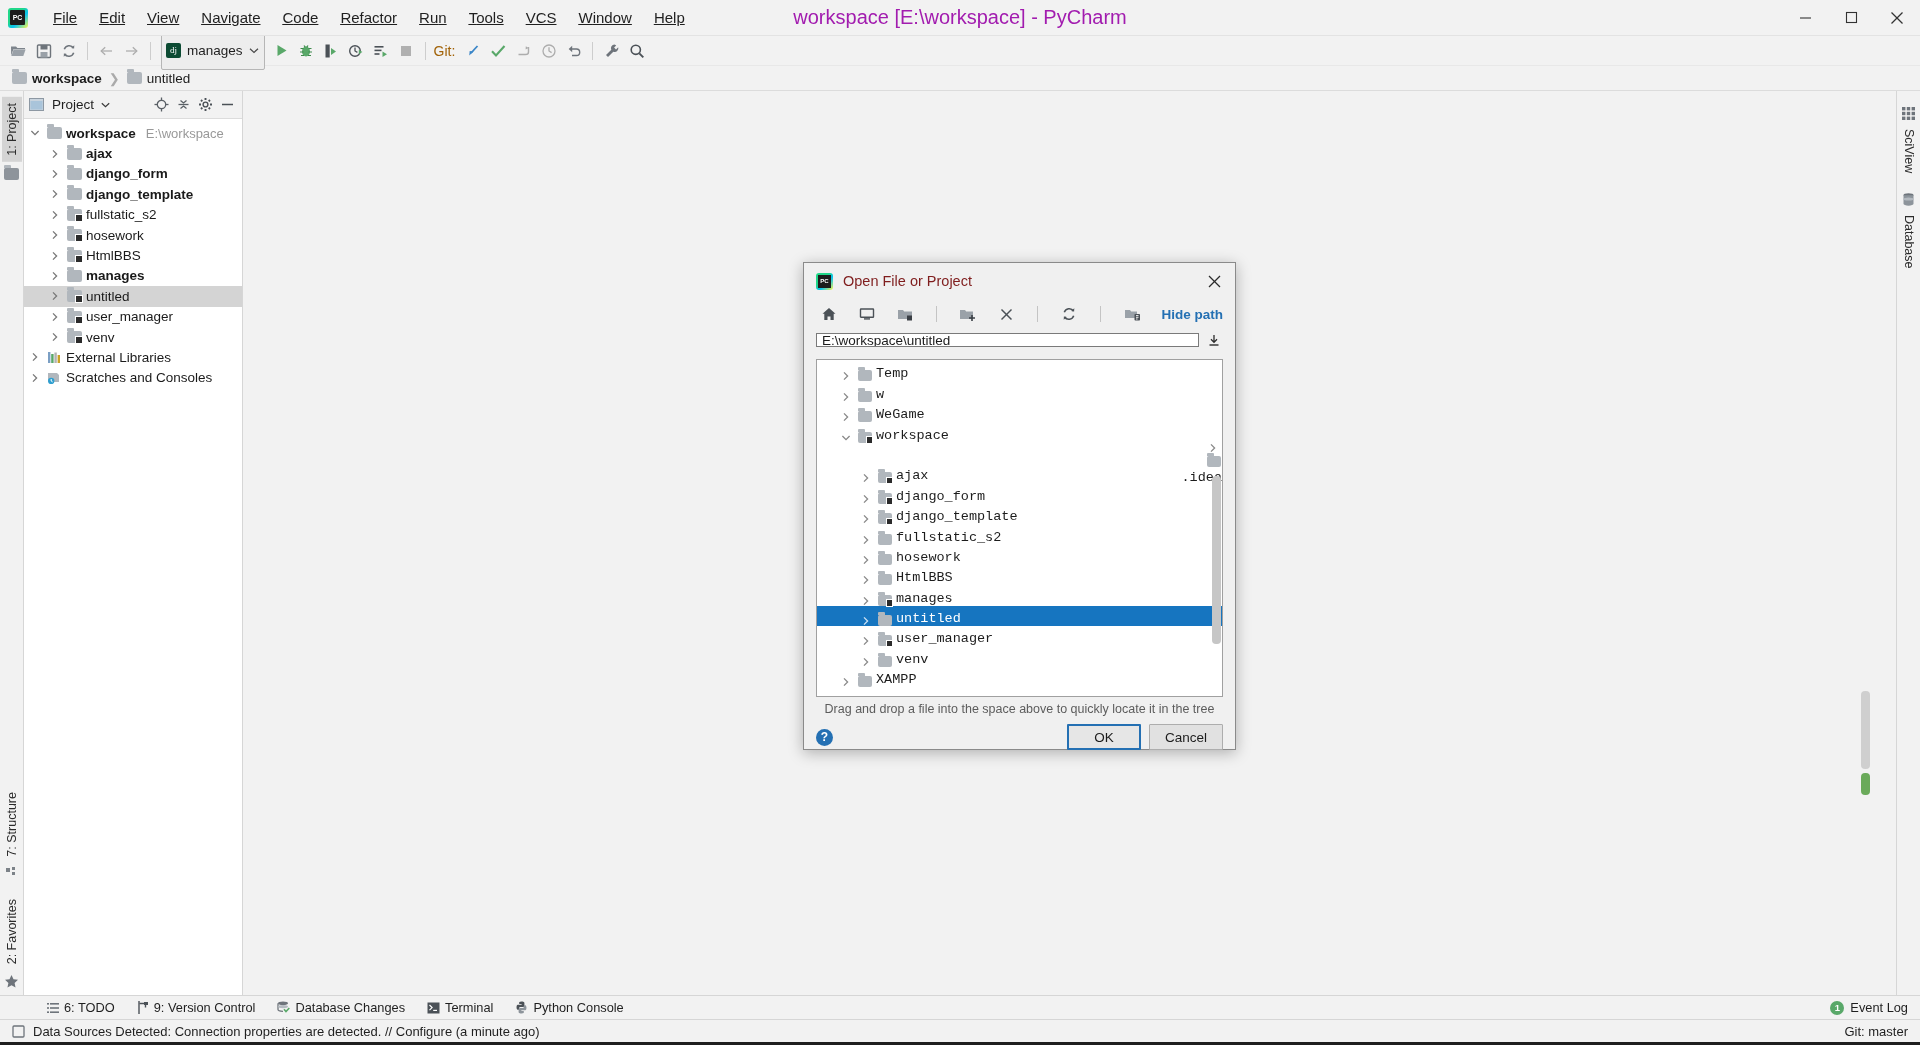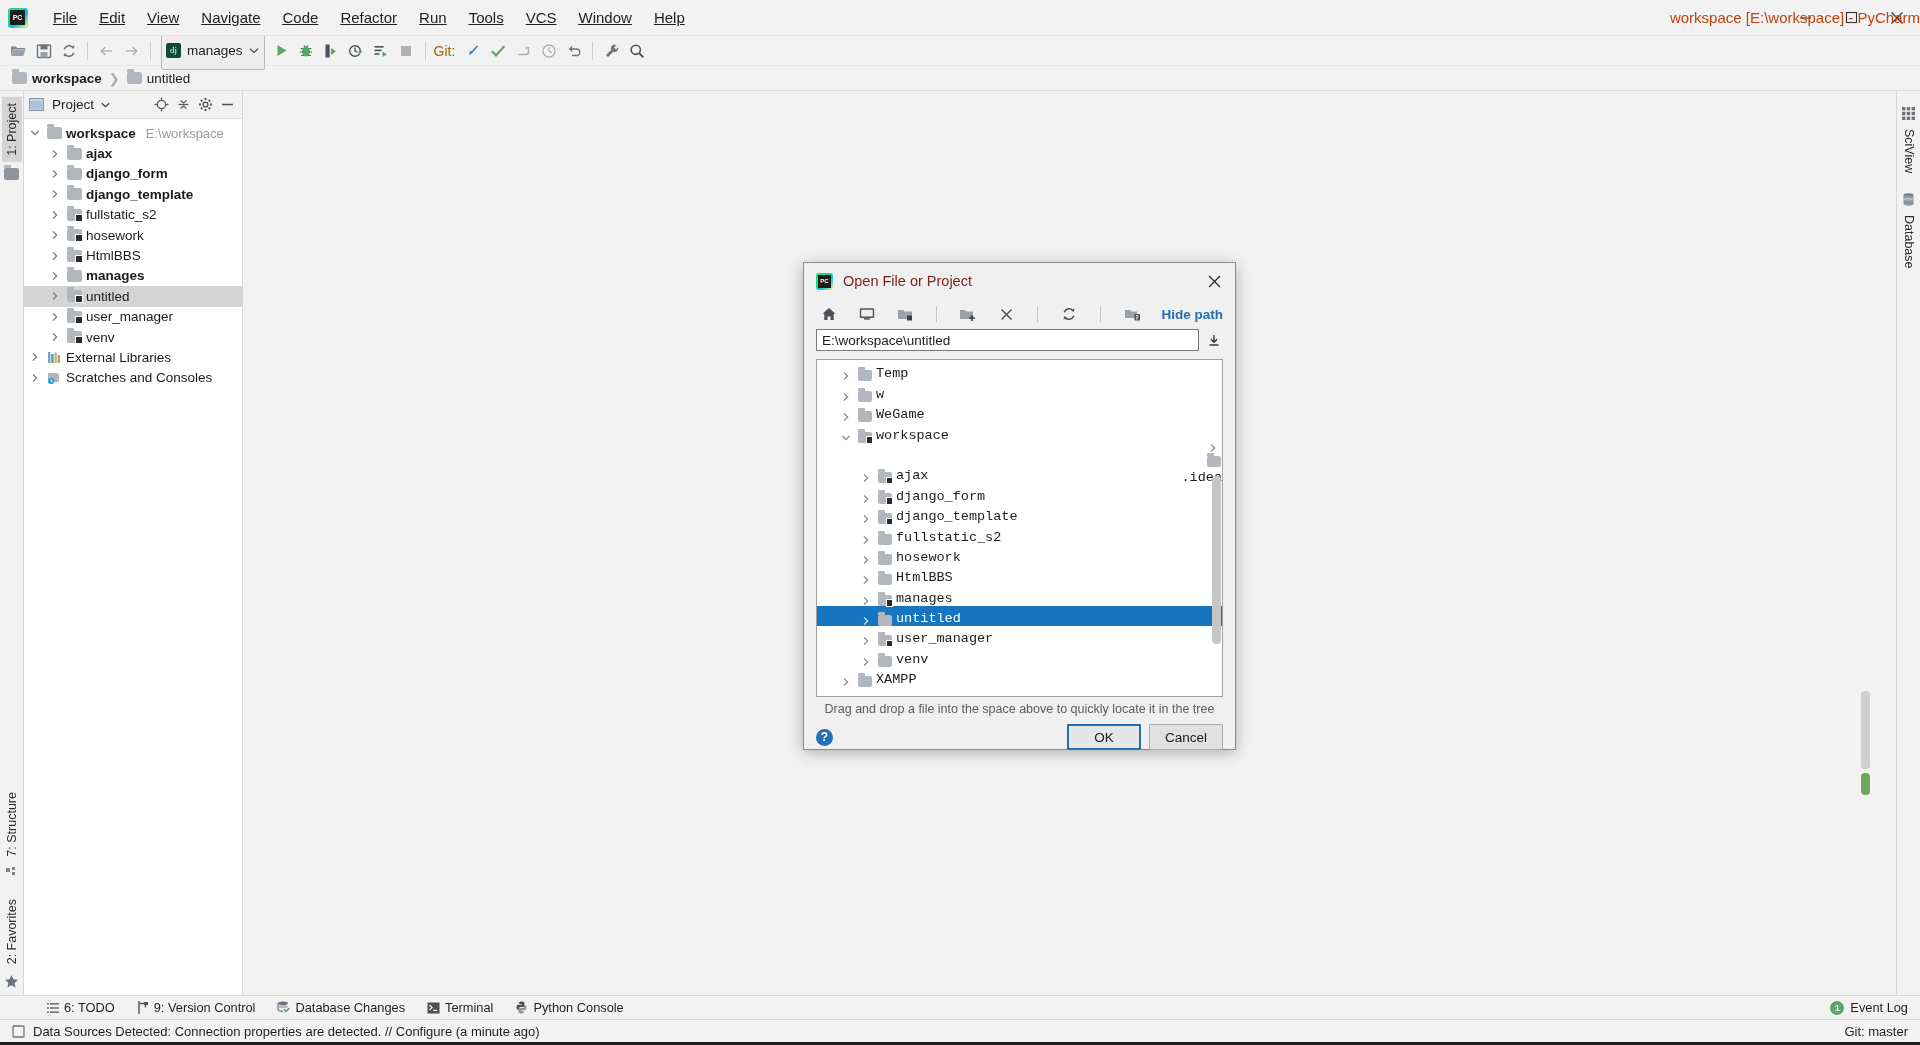--- a/index.html
+++ b/index.html
@@ -30,22 +30,22 @@
     border-radius: 1px;
   }
   .menubar { display: flex; align-items: center; gap: 0px; }
   .menu-item {
     font-size: 15px; color: #1f1f1f; padding: 4px 11px; cursor: default;
     white-space: nowrap;
     text-decoration: underline;
   }
   .menu-item u { text-decoration: underline; }
   .win-title {
-    position: absolute; left: 0; right: 0; text-align: right;
-    font-size: 15px; color: #c2410c; pointer-events: none;
+    position: absolute; left: 0; right: 0; text-align: center;
+    font-size: 20px; color: #a21caf; pointer-events: none;
   }
   .wincontrols { margin-left: auto; display: flex; height: 36px; }
   .wc { width: 46px; height: 36px; display: flex; align-items: center; justify-content: center; }
   .wc svg { display: block; }
 
   
   .toolbar {
     height: 30px; display: flex; align-items: center;
     padding: 0 6px; background: #f2f2f2; gap: 0px;
     border-bottom: 1px solid #e8e8e8;
@@ -211,21 +211,21 @@
     border-radius: 3px; flex: none;
   }
   .dtb-sep { width: 1px; height: 16px; background: #c4c4c4; margin: 0 6px; flex: none; }
   .hide-path {
     margin-left: auto; font-size: 13.5px; color: #2470b3;
     font-weight: bold; cursor: pointer;
   }
 
   .dlg-pathrow { display: flex; align-items: center; padding: 0 12px; gap: 6px; flex: none; }
   .path-input {
-    flex: 1; height: 22px; border: 1px solid #7a7a7a; background: #fff;
+    flex: 1; height: 14px; border: 1px solid #7a7a7a; background: #fff;
     font-size: 13.5px; color: #1c1c1c; padding: 0 5px;
     font-family: "Liberation Sans", sans-serif;
   }
   .path-dl { width: 18px; height: 22px; display: flex; align-items: center; justify-content: center; }
 
   .dlg-tree-wrap {
     margin: 8px 12px 0 12px; border: 1px solid #a0a0a0; background: #fff;
     height: 338px; position: relative; overflow: hidden; flex: none;
   }
   .dlg-tree { font-size: 13.5px; color: #1c1c1c; padding-top: 1px; }

